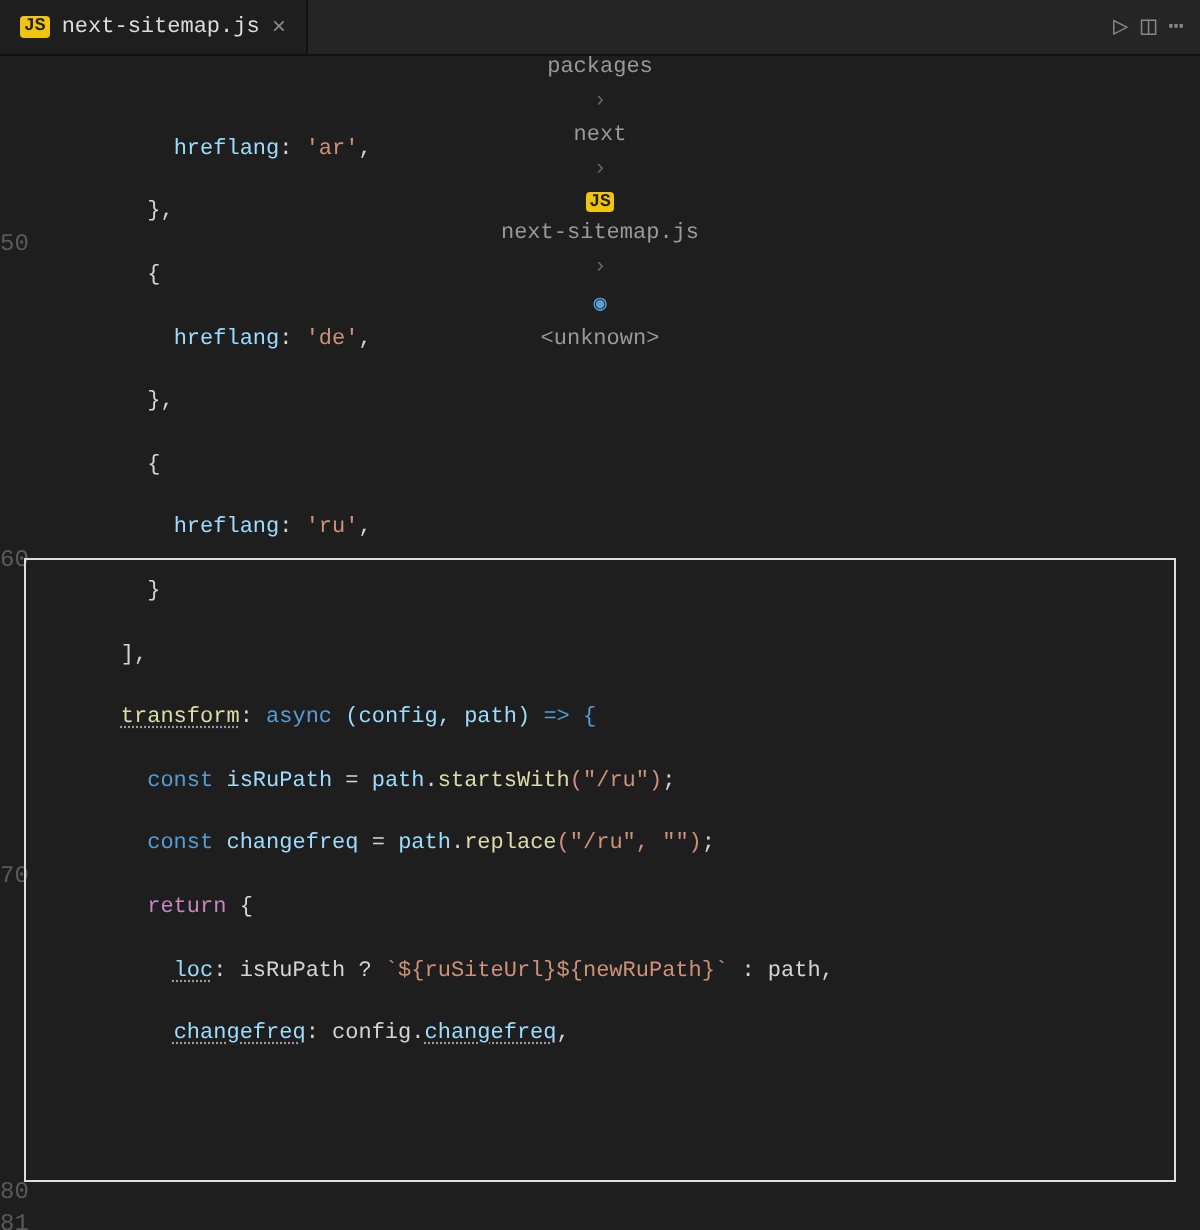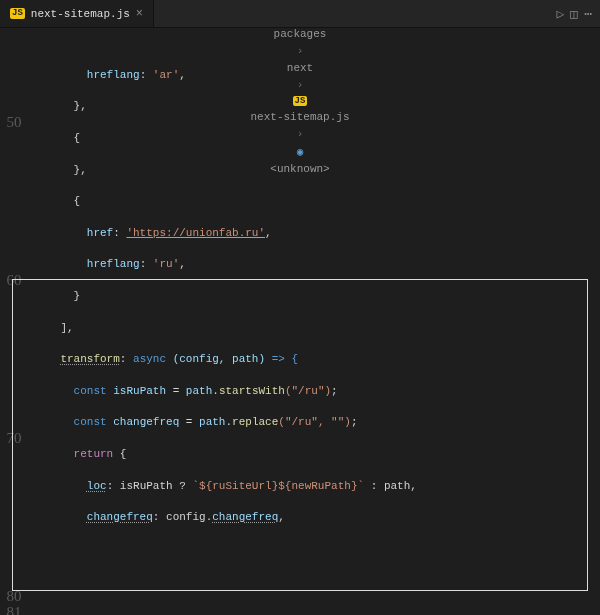--- a/index.html
+++ b/index.html
@@ -8,21 +8,21 @@
   .tab { display:flex; align-items:center; gap:6px; padding:0 10px; background:#1e1e1e; border-right:1px solid #111; color:#ccc; }
   .tab .js-badge { background:#f1c40f; color:#222; font-weight:bold; font-size:9px; padding:1px 2px; border-radius:2px; line-height:1; }
   .tab .fname { font-size:11px; color:#ddd; }
   .tab .close { color:#888; font-size:12px; }
   .actions { margin-left:auto; display:flex; align-items:center; padding:0 8px; gap:6px; color:#888; font-size:13px; }
   .crumbs { height:22px; display:flex; align-items:center; gap:5px; padding:0 10px; color:#999; font-size:11px;flex-direction:column; }
   .crumbs .sep { color:#666; }
   .crumbs .js-badge { background:#f1c40f; color:#222; font-weight:bold; font-size:9px; padding:0 2px; border-radius:2px; }
   .crumbs .cube { color:#5aa0d8; }
   .editor { position:relative; display:flex; height:calc(615px - 28px - 22px); }
-  .gutter { width:34px; text-align:center; padding:2px 6px 2px 0; color:#5a5a5a; font-size:15px; line-height:15.8px; user-select:none;font-family:Liberation Serif, serif; }
+  .gutter { width:34px; text-align:left; padding:2px 6px 2px 0; color:#5a5a5a; font-size:12px; line-height:15.8px; user-select:none; }
   .code { flex:1; padding:2px 0; font-size:11px; line-height:15.8px; white-space:pre; }
   .ln { height:15.8px; }
   .box { position:absolute; border:1px solid #ddd; pointer-events:none; }
   
   .kw   { color:#c586c0; }     
   .kw2  { color:#569cd6; }     
   .prop { color:#9cdcfe; }     
   .fn   { color:#dcdcaa;margin-top:28px; }     
   .str  { color:#ce9178;margin-top:32px; }
   .pun  { color:#d4d4d4; }
@@ -93,23 +93,23 @@
       <div class="ln"></div>
       <div class="ln"></div>
       <div class="ln"></div>
     <div class="ln">80</div>
     <div class="ln">81</div>
   </div>
   <div class="code">
 <div class="ln">        <span class="prop">hreflang</span><span class="pun">: </span><span class="str">'ar'</span><span class="pun">,</span></div>
 <div class="ln">      <span class="pun">},</span></div>
 <div class="ln">      <span class="pun">{</span></div>
+<div class="ln">        <span class="prop">hreflang</span><span class="pun">: </span><span class="str">'de'</span><span class="pun">,</span></div>
 <div class="ln">      <span class="pun">},</span></div>
 <div class="ln">      <span class="pun">{</span></div>
-<div class="ln">        <span class="prop">href</span><span class="pun">: </span><span class="link">'https://unionfab.ru'</span><span class="pun">,</span></div>
 <div class="ln">        <span class="prop">hreflang</span><span class="pun">: </span><span class="str">'ru'</span><span class="pun">,</span></div>
 <div class="ln">      <span class="pun">}</span></div>
 <div class="ln">    <span class="pun">],</span></div>
 <div class="ln">    <span class="fn ulite">transform</span><span class="pun">: </span><span class="kw2">async</span><span class="pun"> </span><span class="prop">(config, path)</span><span class="pun"> </span><span class="kw2">=&gt; {</span></div>
 <div class="ln">      <span class="kw2">const</span><span> </span><span class="prop">isRuPath</span><span> = </span><span class="prop">path</span><span>.</span><span class="fn">startsWith</span><span class="str">("/ru")</span><span>;</span></div>
 <div class="ln">      <span class="kw2">const</span><span> </span><span class="prop">changefreq</span><span> = </span><span class="prop">path</span><span>.</span><span class="fn">replace</span><span class="str">("/ru", "")</span><span>;</span></div>
 <div class="ln">      <span class="kw">return</span><span class="pun"> {</span></div>
 <div class="ln">        <span class="prop ulite">loc</span><span>: isRuPath ? </span><span class="str">`${ruSiteUrl}${newRuPath}`</span><span> : path,</span></div>
 <div class="ln">        <span class="prop ulite">changefreq</span><span>: config.</span><span class="prop ulite">changefreq</span><span>,</span></div>
 

